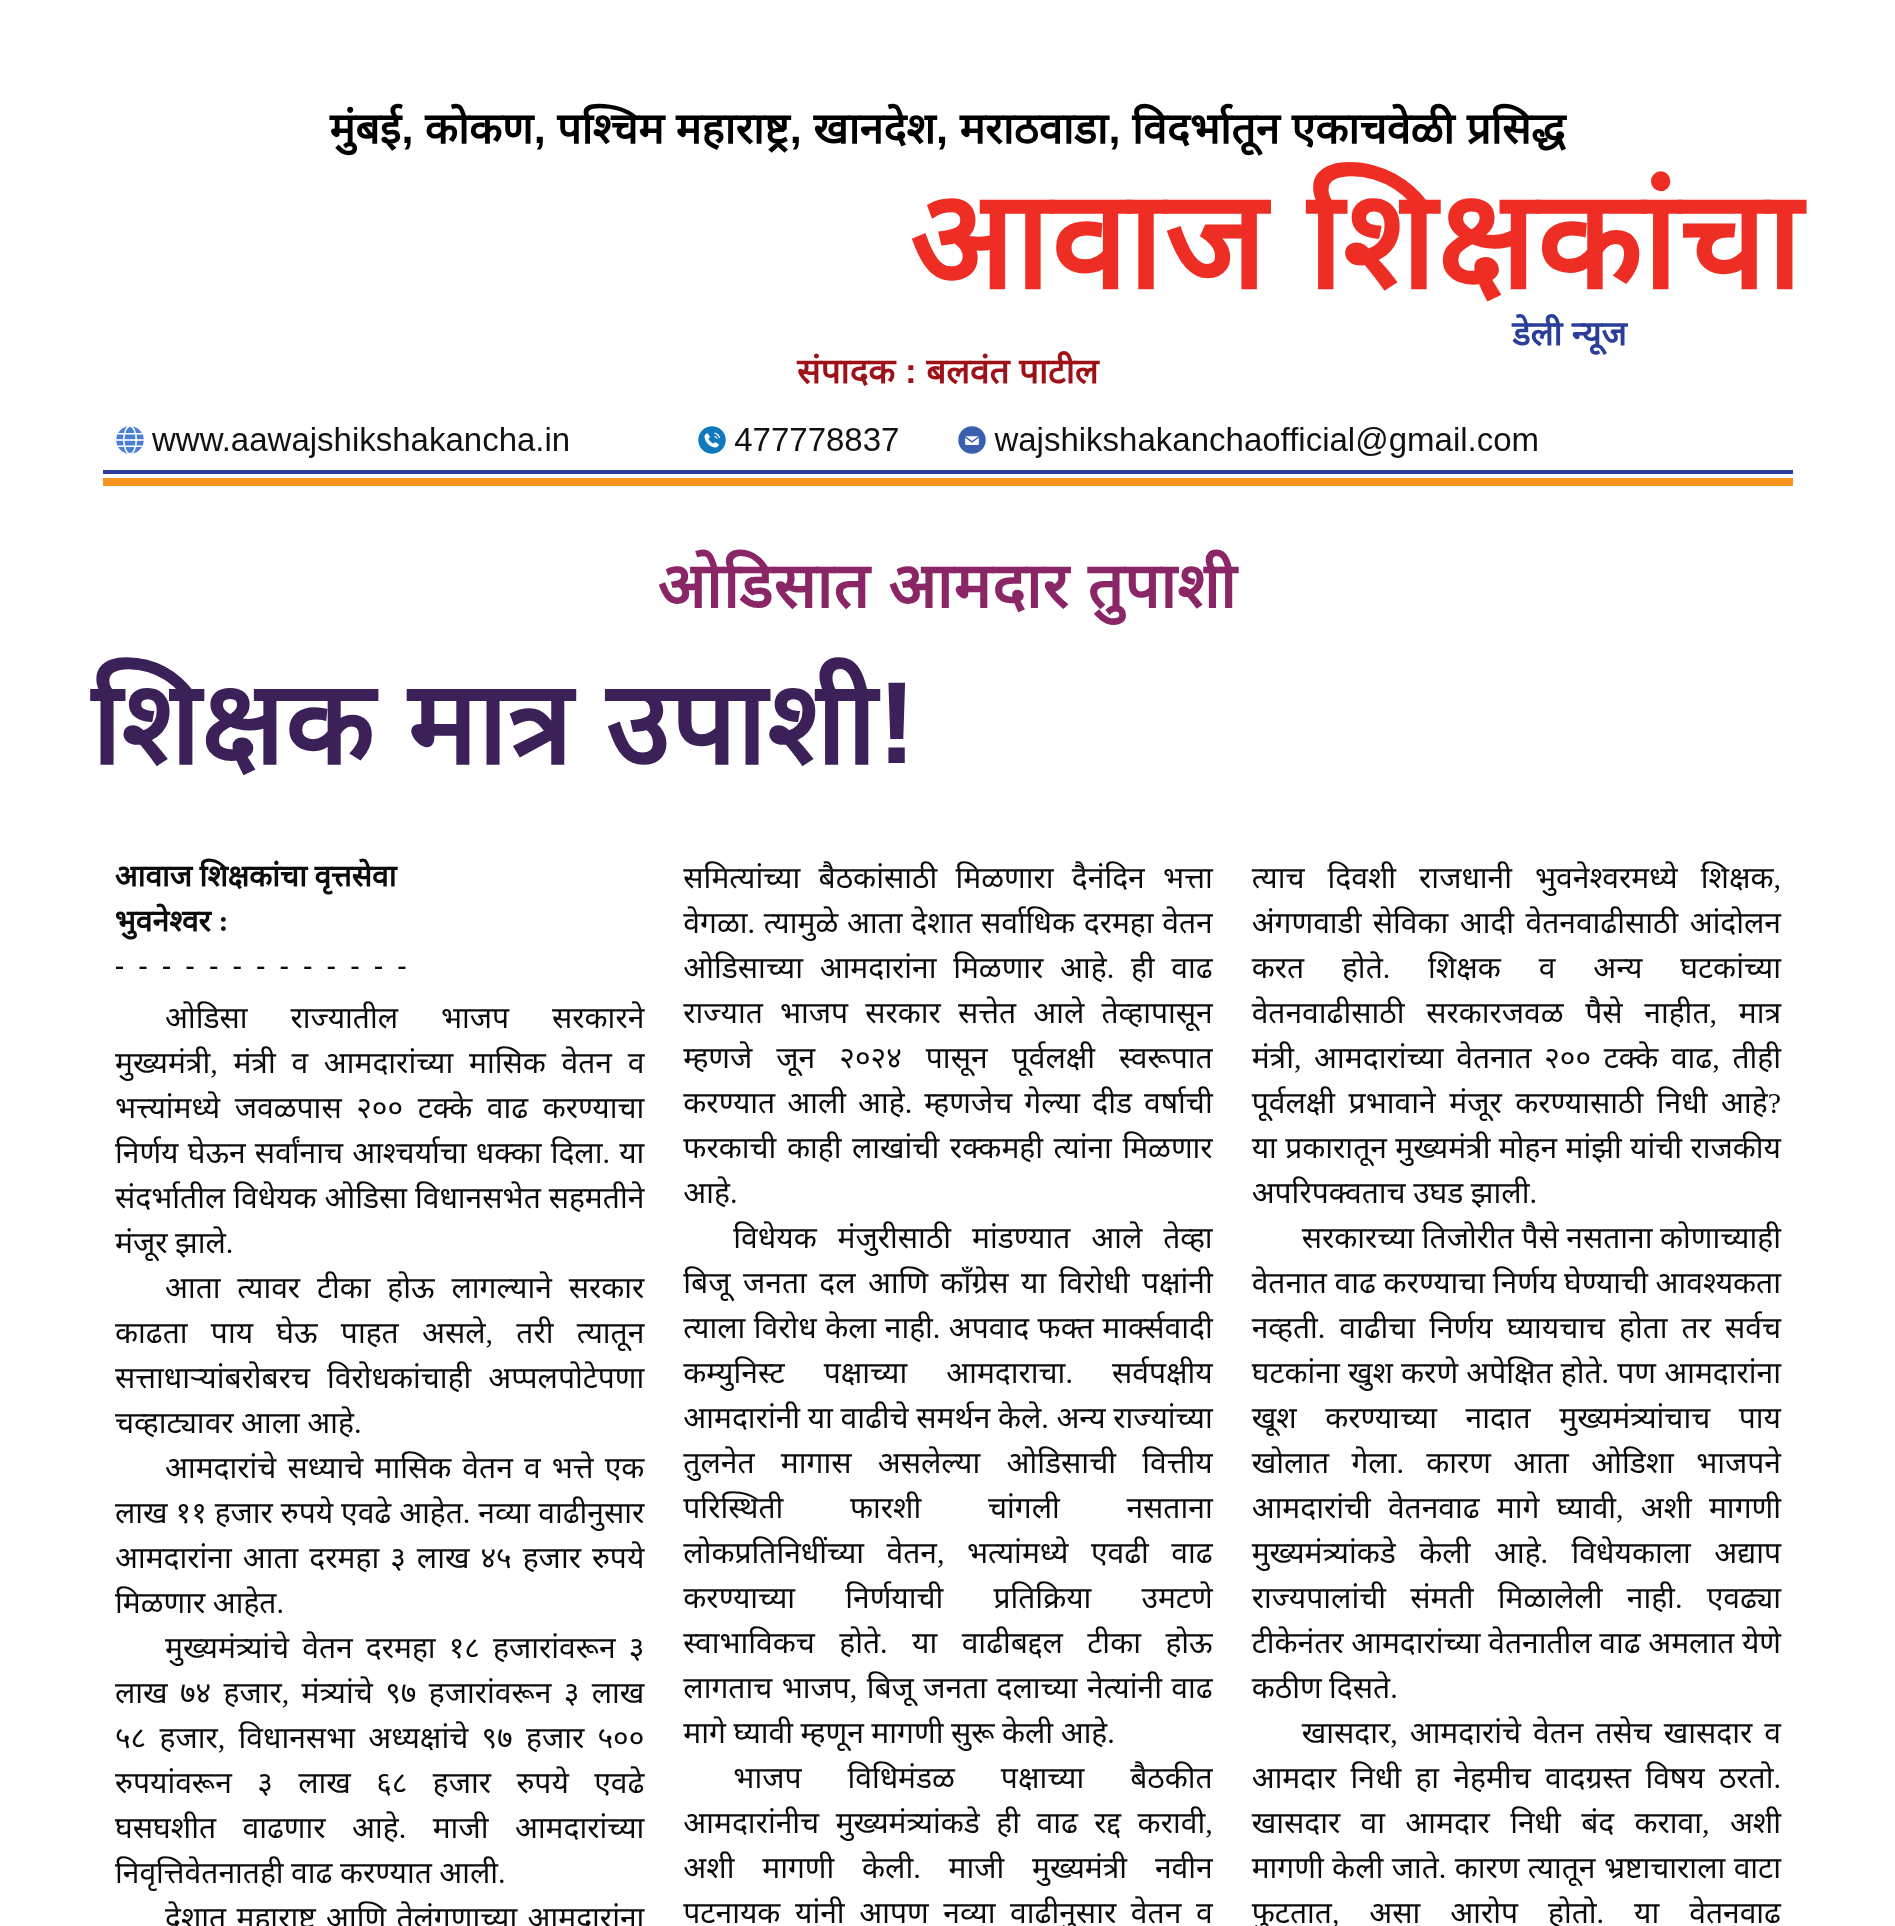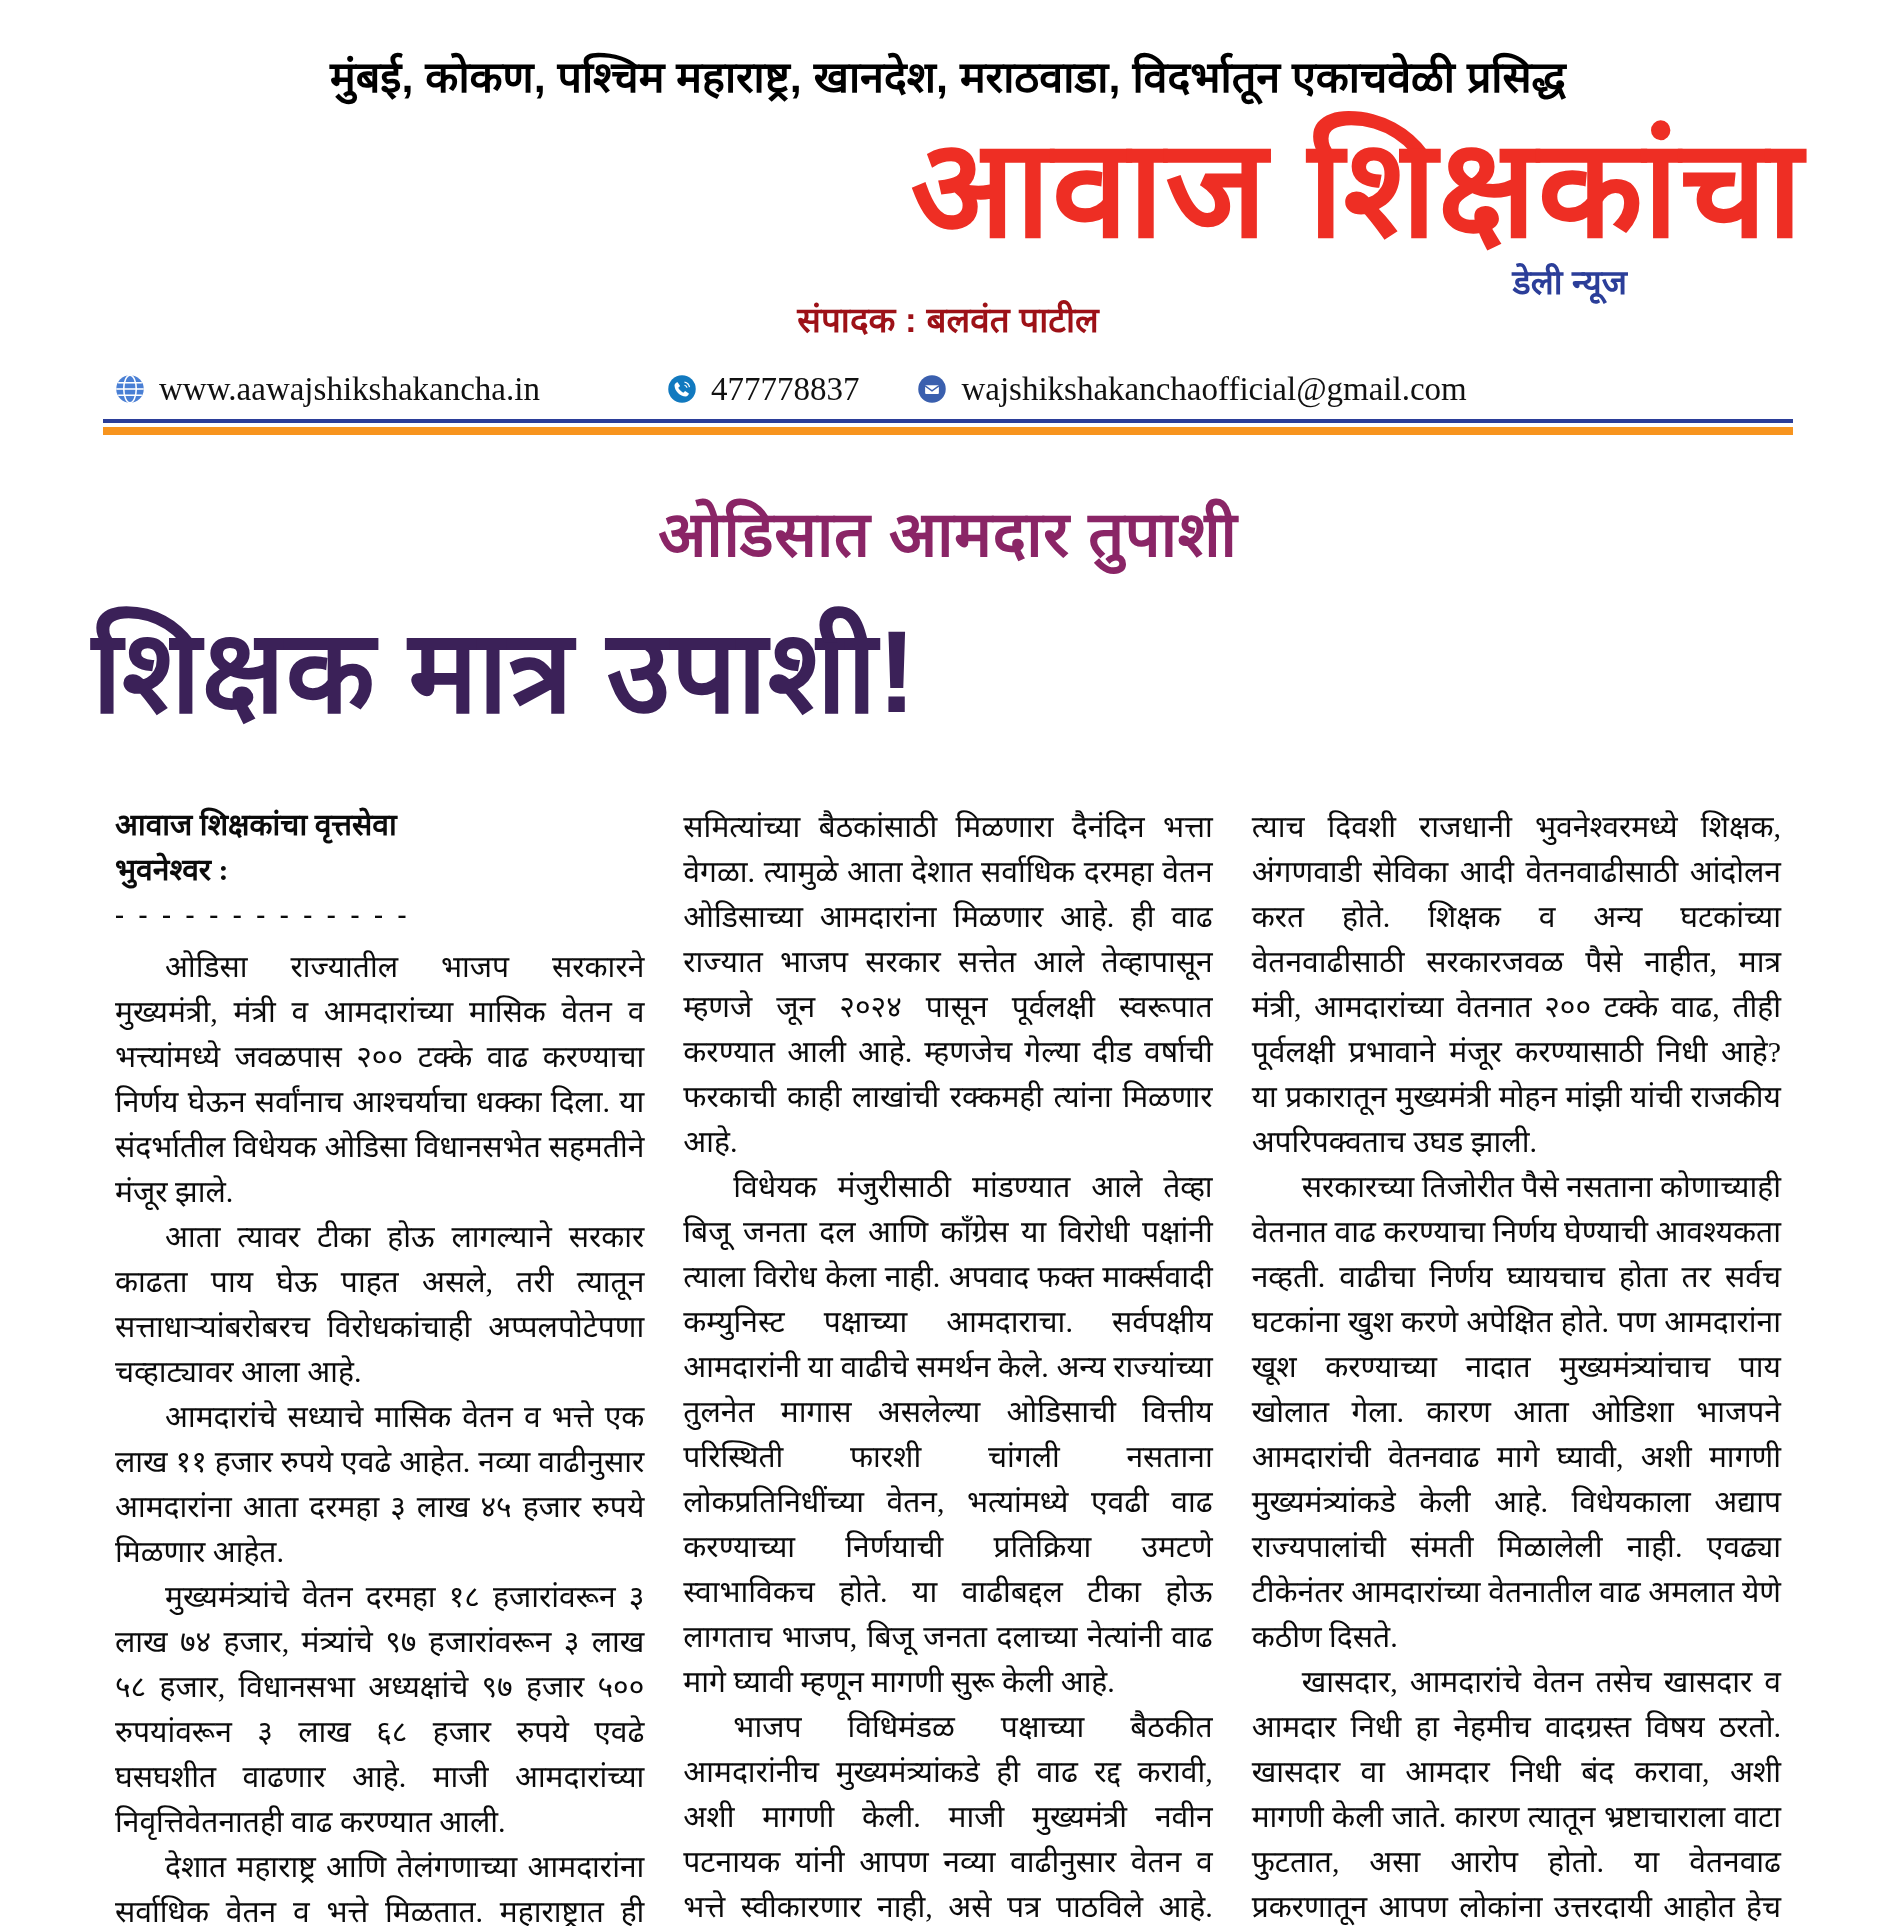--- a/index.html
+++ b/index.html
@@ -17,21 +17,21 @@
   }
 
   
   .tagline{
     text-align:center;
     font-family:"Liberation Sans", sans-serif;
     font-weight:bold;
     font-size:43px;
     letter-spacing:0px;
     color:#000;
-    padding-top:54px;
+    padding-top:105px;
     line-height:1.1;
   }
   .masthead-title{
     text-align:right;
     color:#ee2e24;
     font-family:"Liberation Sans", sans-serif;
     font-weight:bold;
     font-size:137px;
     line-height:1.05;
     margin-top:15.4px;
@@ -69,22 +69,22 @@
     align-items:center;
     justify-content:flex-start;
     gap:0px;
     margin-top:22.3px;
     padding:0 23px 0 23px;
     height:50px;
   }
   .contact-item{
     display:flex;
     align-items:center;
-    gap:14px;
-    font-family:Liberation Serif, serif;
+    gap:7px;
+    font-family:Liberation Sans, sans-serif;
     font-size:33px;
     color:#111;
     white-space:nowrap;
   }
   .ci-web{flex:0 0 auto;}
   .ci-phone{margin-left:127px;}
   .ci-mail{margin-left:58px;}
   .cicon{
     width:30px;height:30px;border-radius:50%;
     display:flex;align-items:center;justify-content:center;

